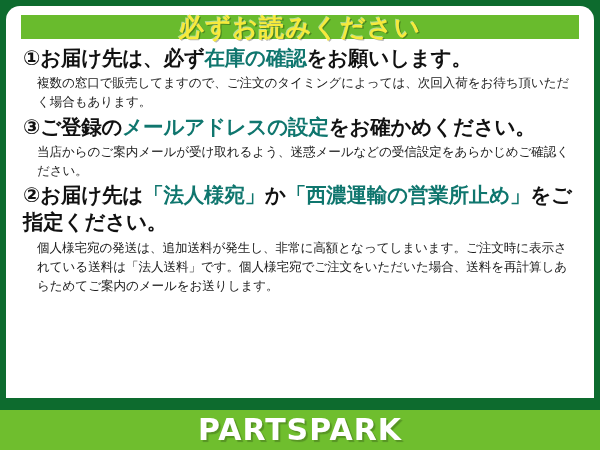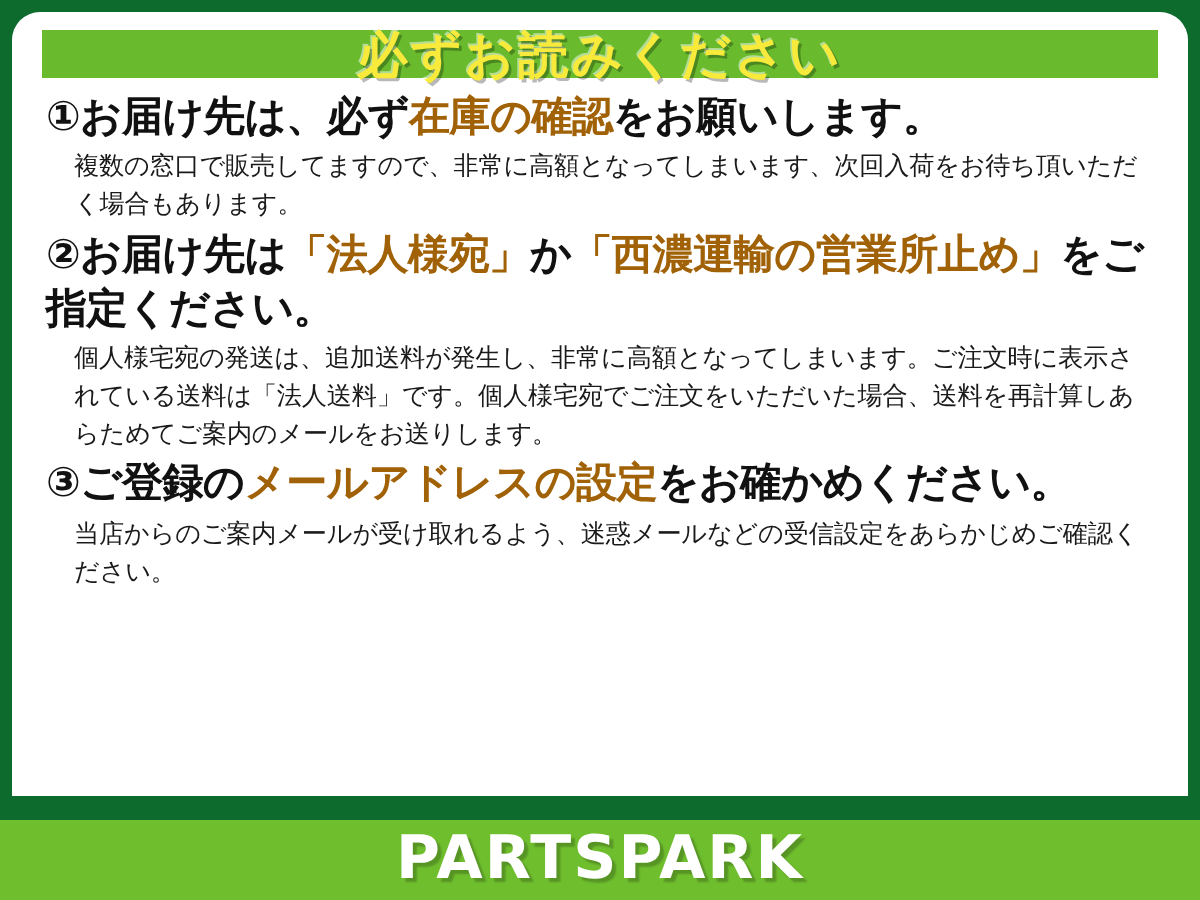--- a/index.html
+++ b/index.html
@@ -70,21 +70,21 @@
     line-height: 1.33;
     letter-spacing: -0.2px;
     white-space: nowrap;
   }
 
   .item-heading.wrap {
     white-space: normal;
   }
 
   .hl {
-    color: #a16207;
+    color: #0f766e;
   }
 
   .item-note {
     font-size: 12.6px;
     color: #1a1a1a;
     line-height: 1.52;
     margin: 1px 0 0 14px;
     letter-spacing: -0.1px;
   }
 
@@ -123,35 +123,35 @@
     <div class="header-band">
       <div class="header-title">必ずお読みください</div>
     </div>
 
     <div class="items">
 
       <div class="item">
         <div class="item-heading">
           <span class="marker">①</span><span>お届け先は、必ず</span><span class="hl">在庫の確認</span><span>をお願いします。</span>
         </div>
-        <div class="item-note">複数の窓口で販売してますので、非常に高額となってしまいます、次回入荷をお待ち頂いただく場合もあります。</div>
+        <div class="item-note">複数の窓口で販売してますので、ご注文のタイミングによっては、次回入荷をお待ち頂いただく場合もあります。</div>
+      </div>
+
+      <div class="item">
+        <div class="item-heading">
+          <span class="marker">③</span><span>ご登録の</span><span class="hl">メールアドレスの設定</span><span>をお確かめください。</span>
+        </div>
+        <div class="item-note">当店からのご案内メールが受け取れるよう、迷惑メールなどの受信設定をあらかじめご確認ください。</div>
       </div>
 
       <div class="item">
         <div class="item-heading wrap">
           <span class="marker">②</span><span>お届け先は</span><span class="hl">「法人様宛」</span><span>か</span><span class="hl">「西濃運輸の営業所止め」</span><span>をご指定ください。</span>
         </div>
         <div class="item-note">個人様宅宛の発送は、追加送料が発生し、非常に高額となってしまいます。ご注文時に表示されている送料は「法人送料」です。個人様宅宛でご注文をいただいた場合、送料を再計算しあらためてご案内のメールをお送りします。</div>
-      </div>
-
-      <div class="item">
-        <div class="item-heading">
-          <span class="marker">③</span><span>ご登録の</span><span class="hl">メールアドレスの設定</span><span>をお確かめください。</span>
-        </div>
-        <div class="item-note">当店からのご案内メールが受け取れるよう、迷惑メールなどの受信設定をあらかじめご確認ください。</div>
       </div>
 
     </div>
   </div>
 
   <div class="footer-band">
     <div class="footer-logo">PARTSPARK</div>
   </div>
 
 </div>

